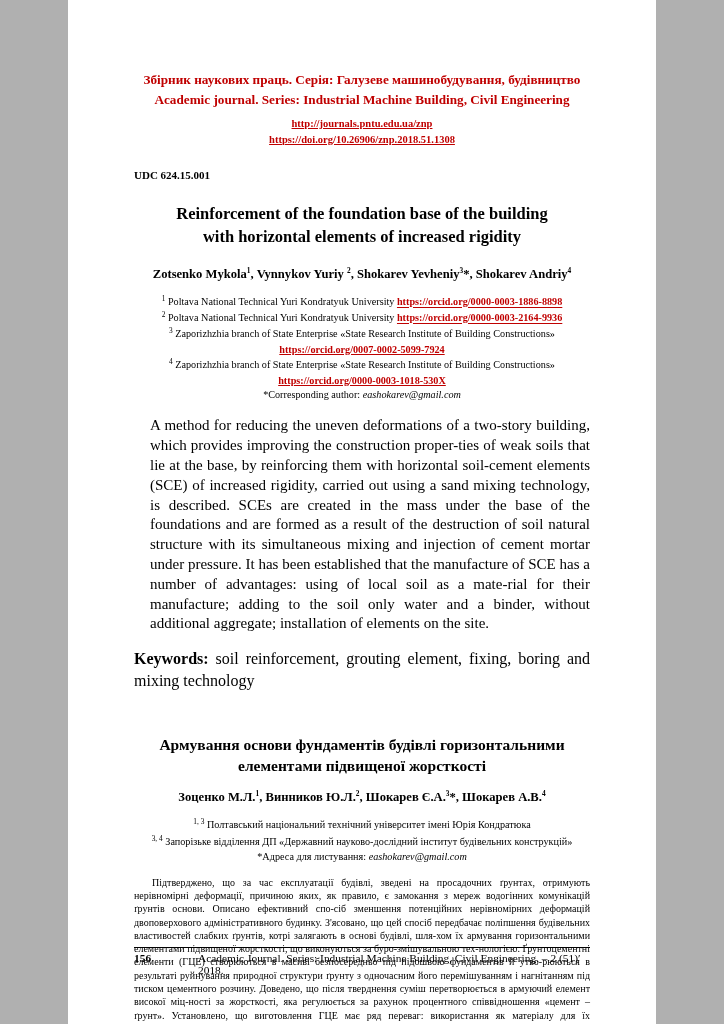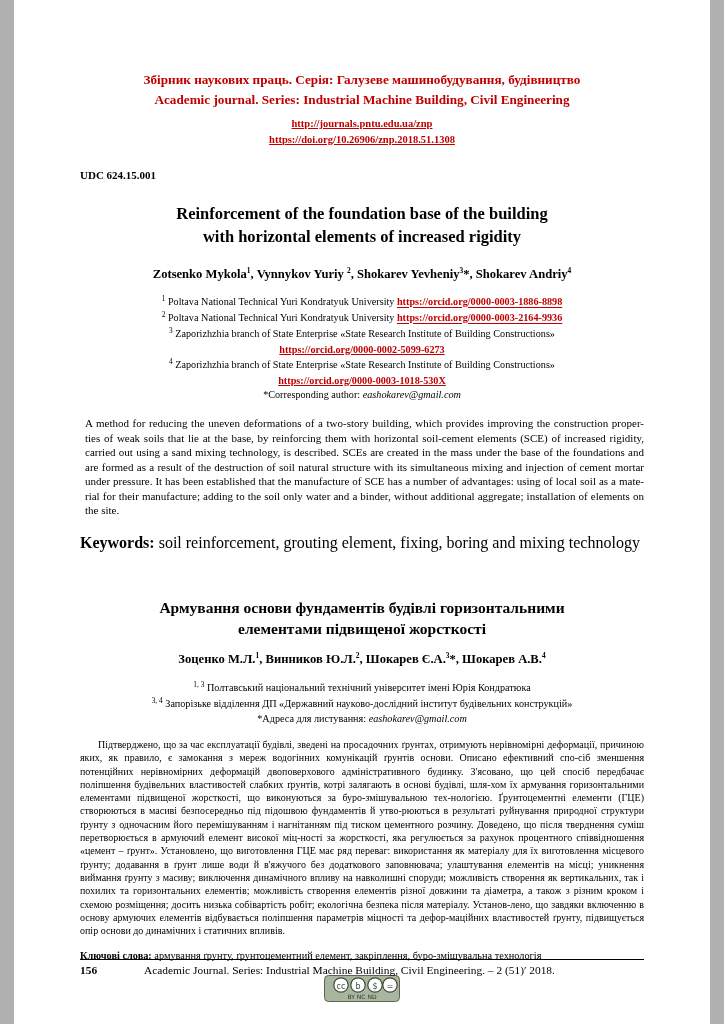--- a/index.html
+++ b/index.html
@@ -4,21 +4,21 @@
 <style>
   html, body {
     margin: 0;
     padding: 0;
     background: #b0b0b0;
   }
   body {
     font-family: "Liberation Serif", serif;
   }
   .page {
-    width: 696px;
+    width: 588px;
     height: 1024px;
     background: #ffffff;
     margin: 0 auto;
     position: relative;
     box-sizing: border-box;
     padding: 70px 66px 0 66px;
     overflow: hidden;
   }
   .journal-title {
     text-align: center;
@@ -79,24 +79,24 @@
   }
   .corresponding {
     text-align: center;
     font-size: 10.2px;
     margin: 1px 0 0 0;
   }
   .corresponding em {
     font-style: italic;
   }
   .abstract-en {
-    font-size: 11px;
+    font-size: 15px;
     text-align: justify;
     line-height: 1.32;
-    margin: 16px 0 0 5px;
+    margin: 16px 0 0 16px;
     text-indent: 0;
   }
   .keywords {
     font-size: 16px;
     text-align: justify;
     line-height: 1.35;
     margin: 14px 0 0 0;
   }
   .keywords b {
     font-weight: bold;
@@ -195,21 +195,21 @@
       <span class="sup">1</span>
       <span>Poltava National Technical Yuri Kondratyuk University </span><a class="link" href="#">https://orcid.org/0000-0003-1886-8898</a>
     </div>
     <div>
       <span class="sup">2</span>
       <span>Poltava National Technical Yuri Kondratyuk University </span><a class="link" href="#">https://orcid.org/0000-0003-2164-9936</a>
     </div>
     <div>
       <span class="sup">3</span>
       <span>Zaporizhzhia branch of State Enterprise «State Research Institute of Building Constructions»</span><br>
-      <a class="link" href="#">https://orcid.org/0000-0002-5099-6273</a>
+      <a class="link" href="#">https://orcid.org/0007-0002-5099-7924</a>
     </div>
     <div>
       <span class="sup">4</span>
       <span>Zaporizhzhia branch of State Enterprise «State Research Institute of Building Constructions»</span><br>
       <a class="link" href="#">https://orcid.org/0000-0003-1018-530X</a>
     </div>
   </div>
 
   <p class="corresponding">
     <span>*Corresponding author: </span><em>eashokarev@gmail.com</em>

